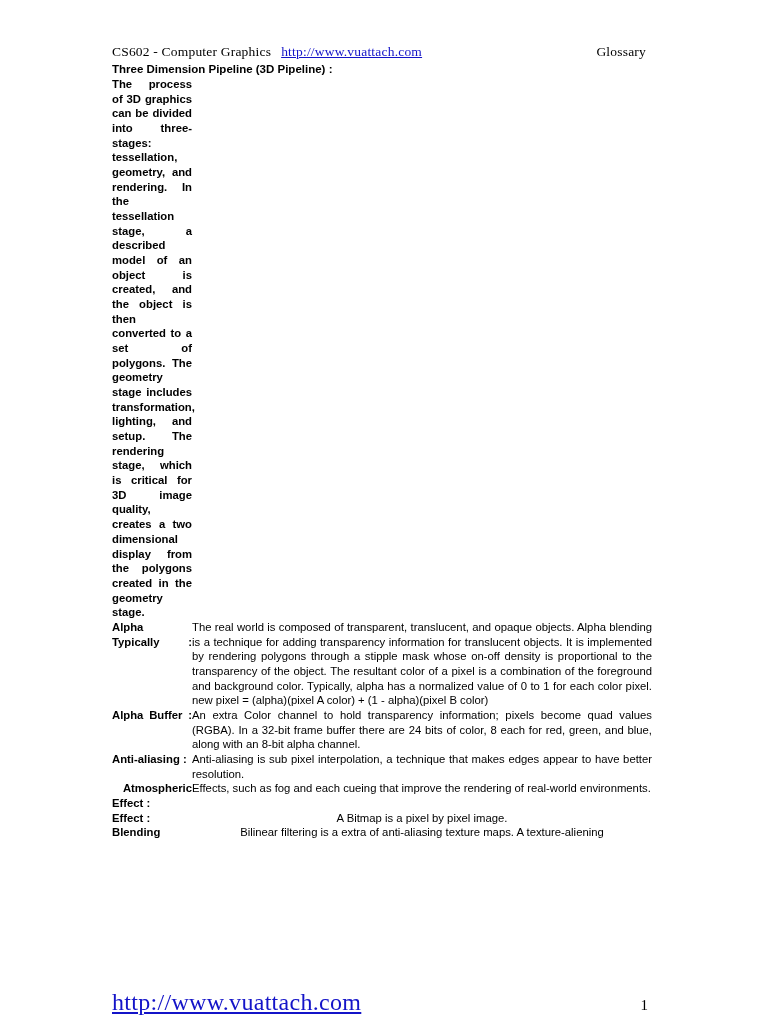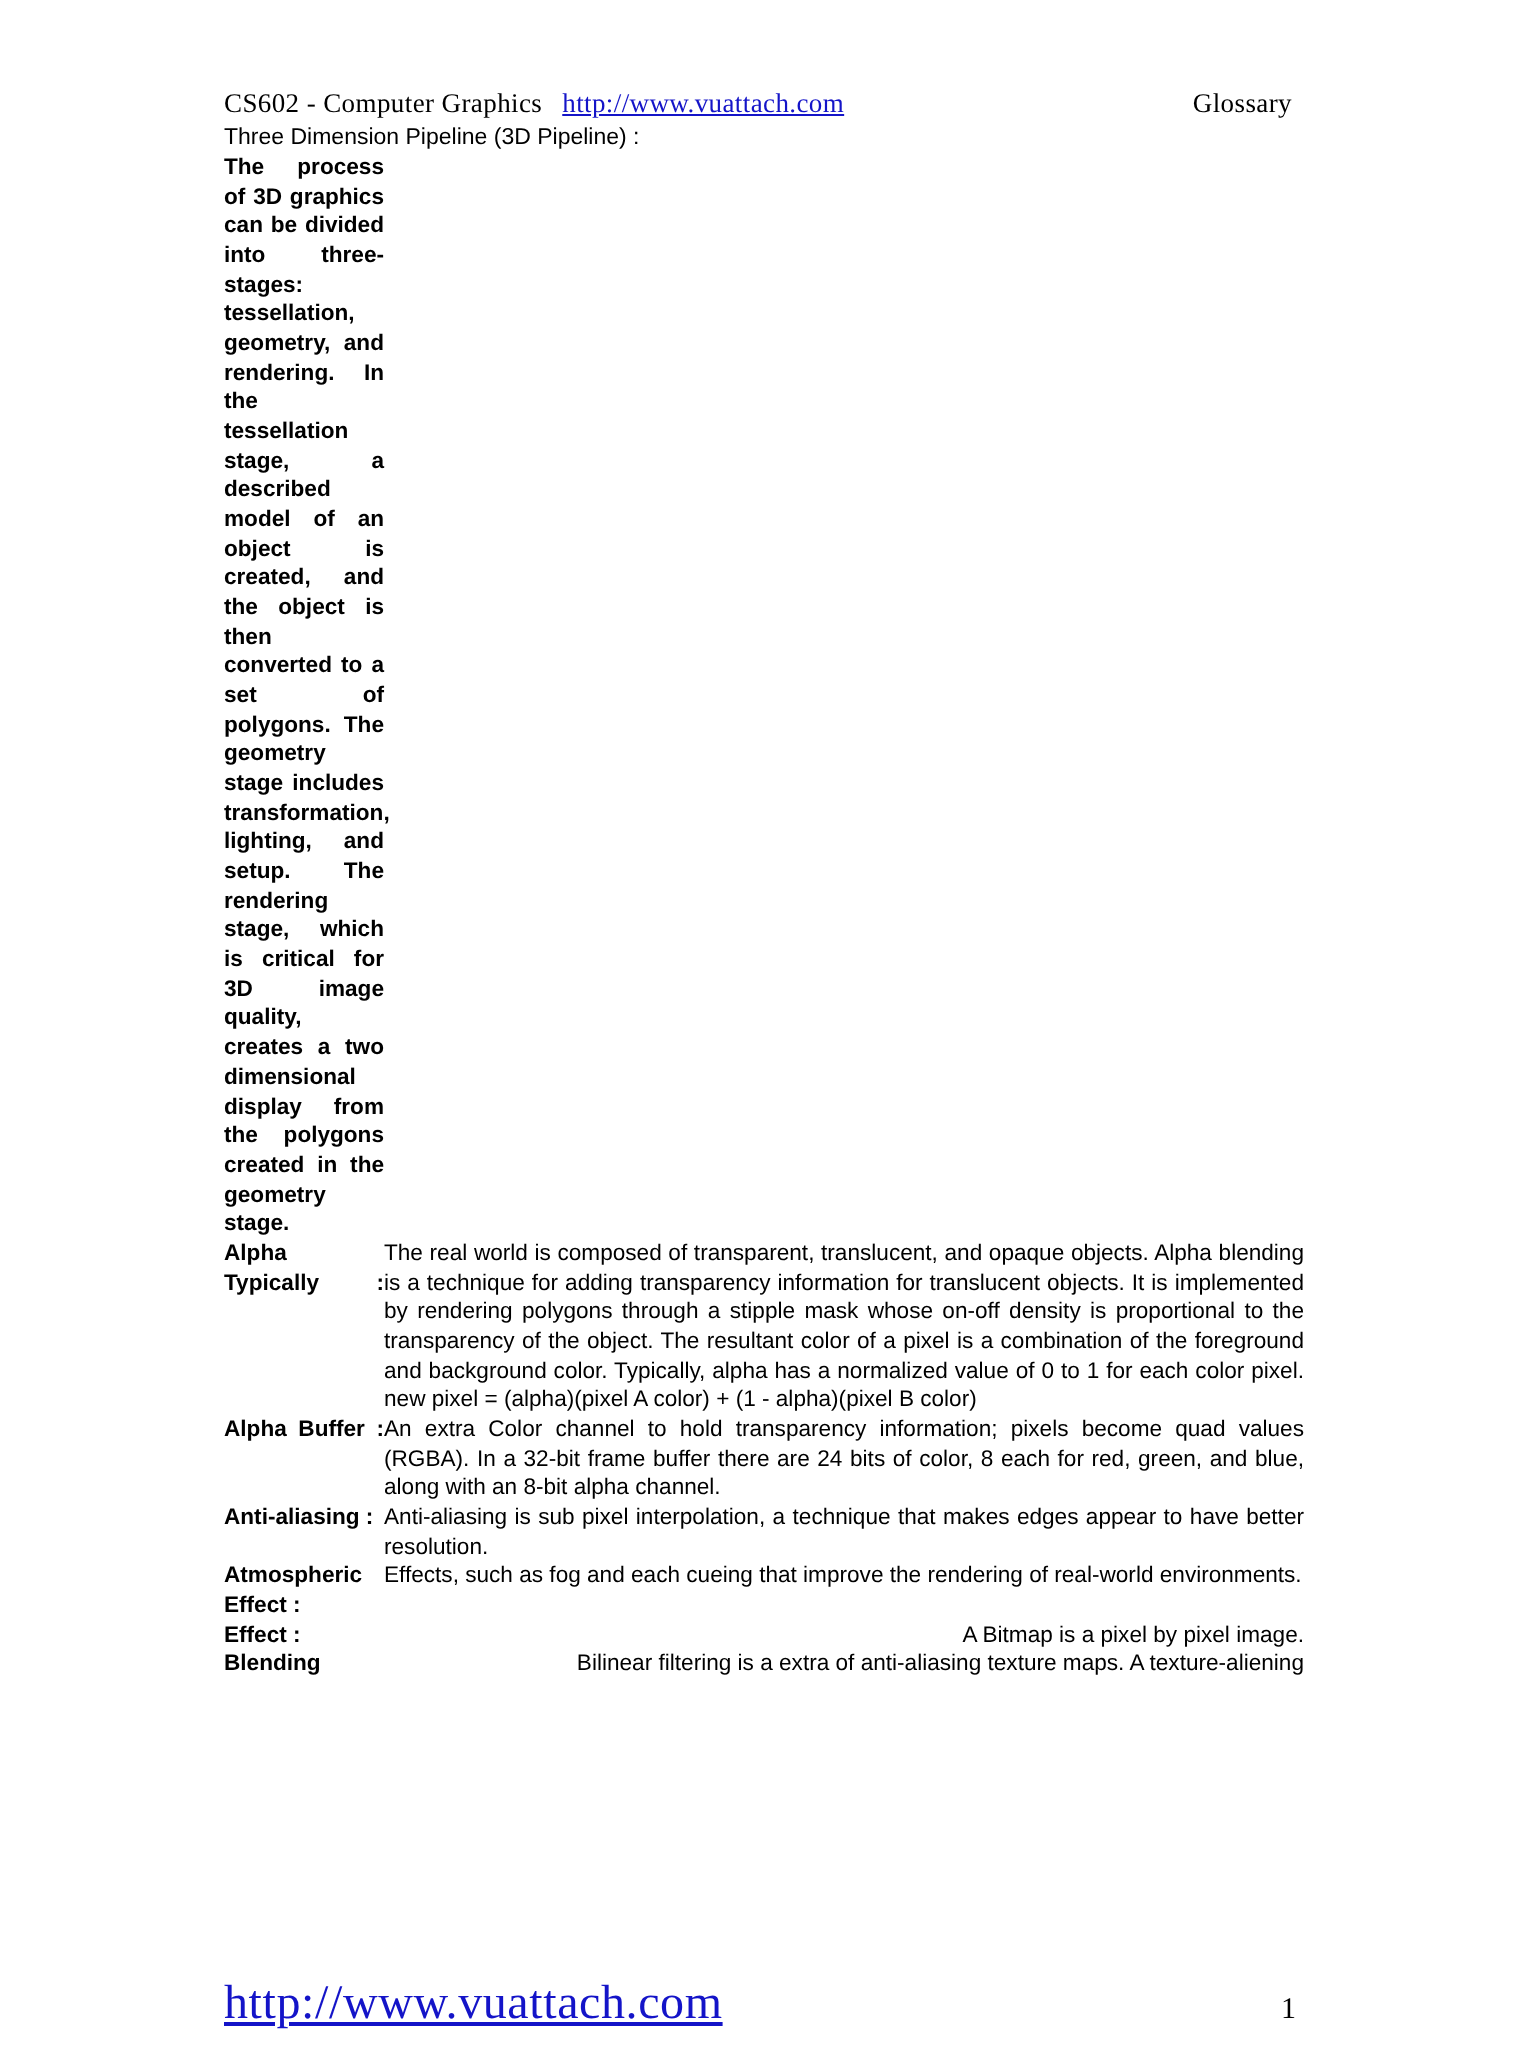--- a/index.html
+++ b/index.html
@@ -48,21 +48,21 @@
   }
   .header .glossary {
     margin-left: auto;
     font-family: "Liberation Serif", serif;
     font-size: 13.5px;
     padding-right: 6px;
   }
   
   .section-title {
     font-family: "Liberation Sans", sans-serif;
-    font-weight: normal;
+    font-weight: bold;
     font-size: 11.5px;
     margin: 3px 0 2px 0;
   }
   
   table.glossary-table {
     border-collapse: collapse;
     width: 540px;
     table-layout: fixed;
   }
   table.glossary-table td {
@@ -73,30 +73,30 @@
   }
   td.term {
     width: 80px;
     font-weight: bold;
     padding-right: 6px;
     text-align: justify;
     text-align-last: justify;
     hyphens: none;
   }
   td.term.nojust {
-    text-align: left;
+    text-align: right;
     text-align-last: left;
   }
   td.def {
     width: 460px;
     text-align: justify;
     padding-left: 2px;
   }
   td.def.left {
-    text-align: right;
+    text-align: center;
   }
   .row-gap td {
     padding-bottom: 7px;
   }
   .pipeline-def {
     text-align: justify;
     text-align-last: justify;
   }
   
   .footer {

